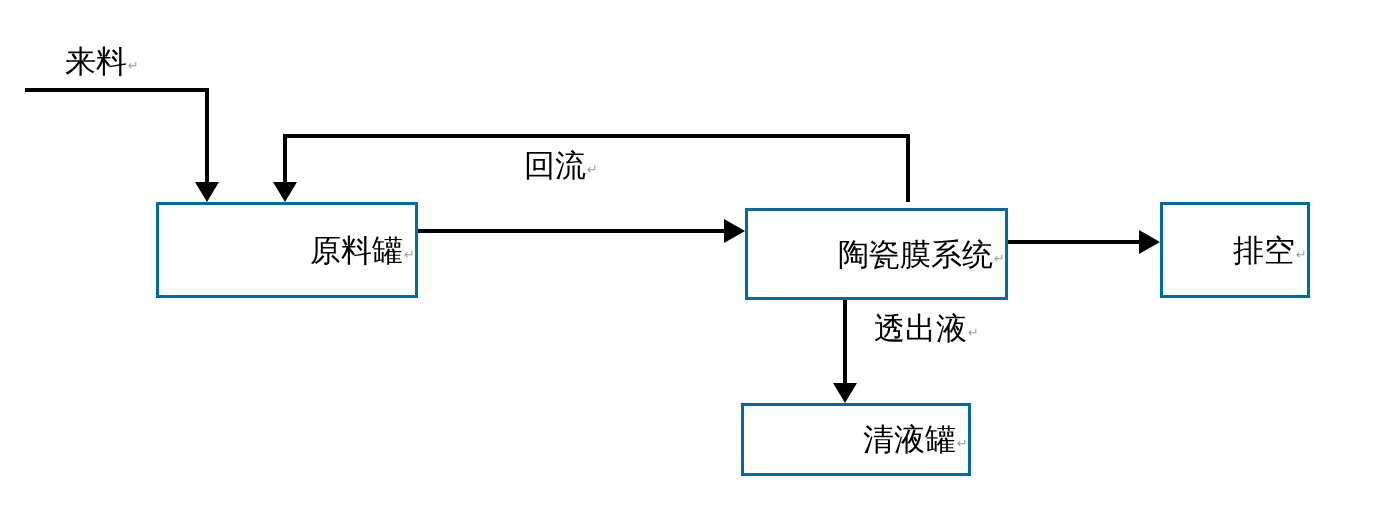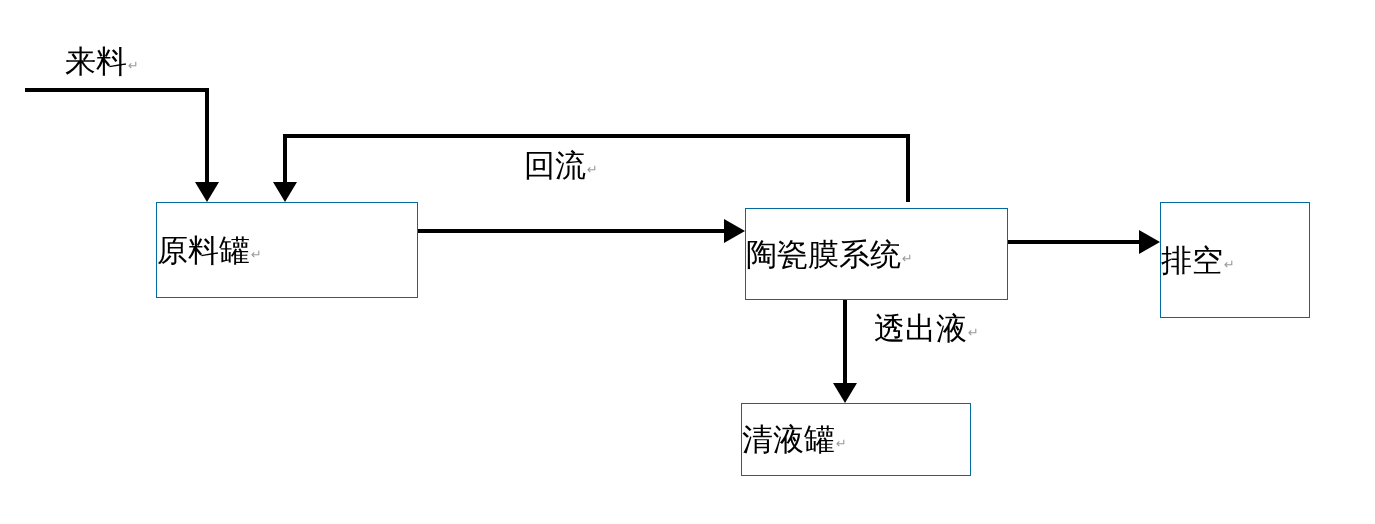--- a/index.html
+++ b/index.html
@@ -13,25 +13,25 @@
     width: 1375px;
     height: 524px;
     background: #ffffff;
     overflow: hidden;
     font-family: "DejaVu Serif", "Liberation Serif", serif;
   }
   
   .node {
     position: absolute;
     box-sizing: border-box;
-    border: 1px solid #0369a1;
+    border: 3px solid #0369a1;
     background: #ffffff;
     display: flex;
     align-items: center;
-    justify-content: flex-start;
+    justify-content: flex-end;
     z-index: 3;
   }
   .node-label {
     font-family: "DejaVu Serif", "Liberation Serif", serif;
     font-size: 31px;
     line-height: 1;
     color: #000000;
     white-space: nowrap;
     letter-spacing: 0px;
   }
@@ -121,21 +121,21 @@
   </div>
 
   <div class="node" style="left:156px; top:202px; width:262px; height:96px;">
     <span class="node-label"><span>原料罐</span><span class="pilcrow">↵</span></span>
   </div>
 
   <div class="node" style="left:745px; top:208px; width:263px; height:92px;">
     <span class="node-label"><span>陶瓷膜系统</span><span class="pilcrow">↵</span></span>
   </div>
 
-  <div class="node" style="left:1160px; top:202px; width:150px; height:116px;">
+  <div class="node" style="left:1160px; top:202px; width:150px; height:96px;">
     <span class="node-label"><span>排空</span><span class="pilcrow">↵</span></span>
   </div>
 
   <div class="node" style="left:741px; top:403px; width:230px; height:73px;">
     <span class="node-label"><span>清液罐</span><span class="pilcrow">↵</span></span>
   </div>
 
 </div>
 
 </body></html>

